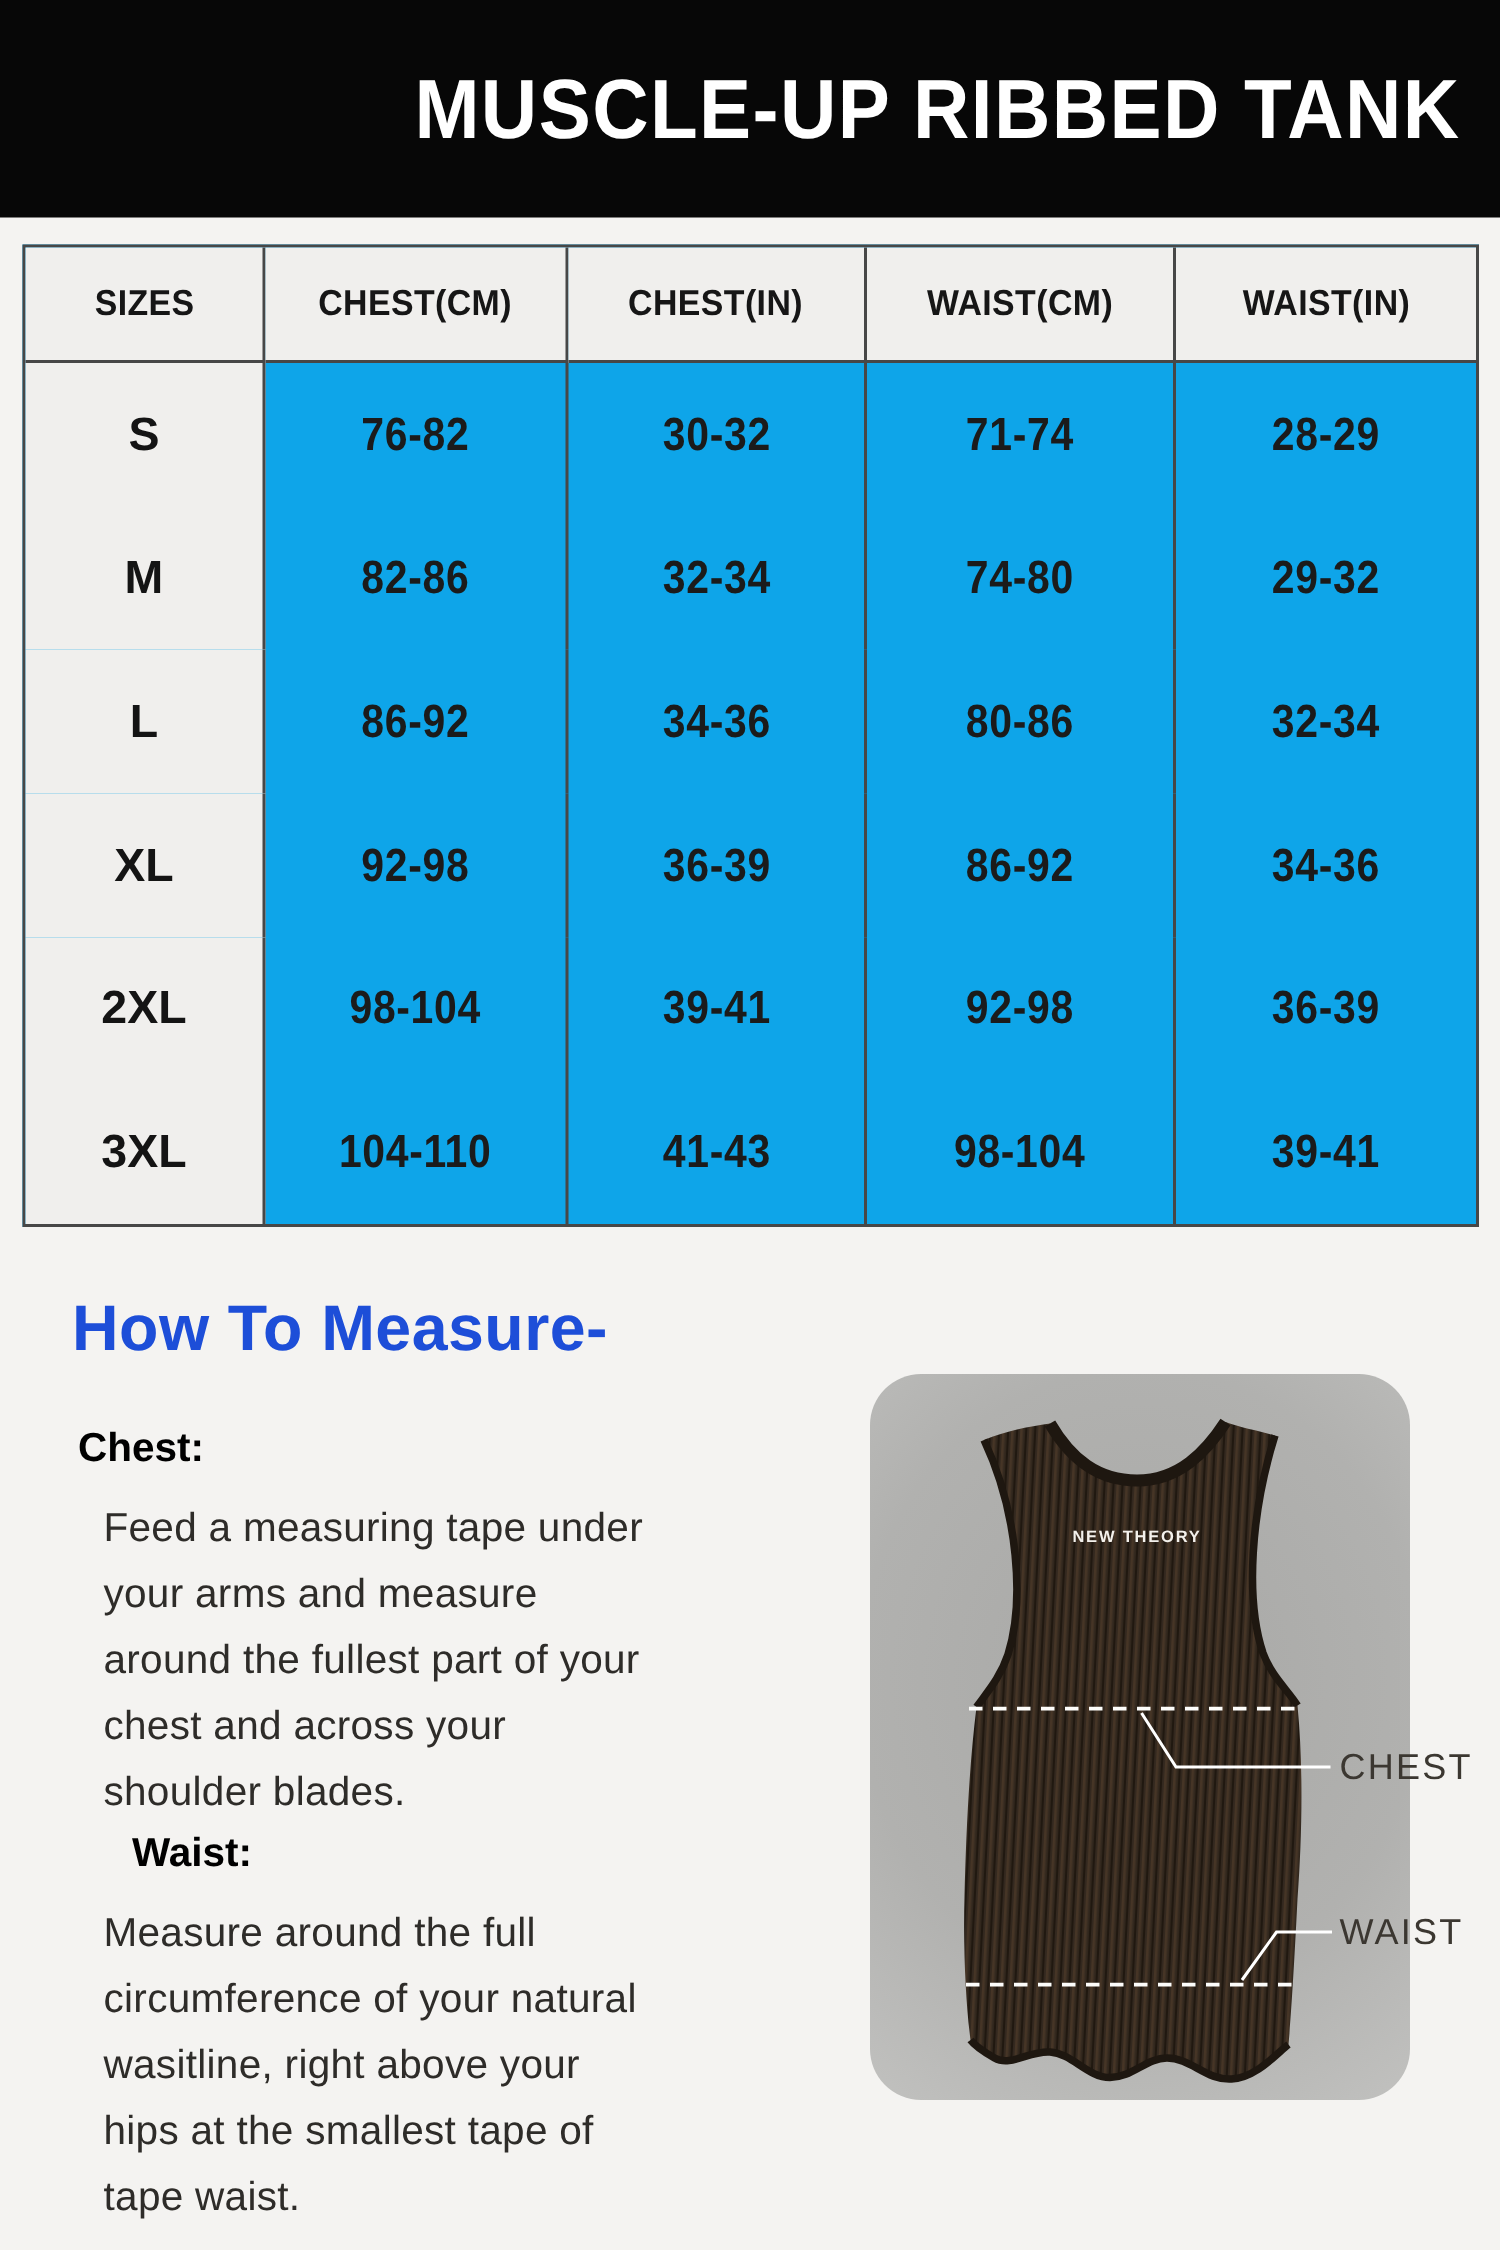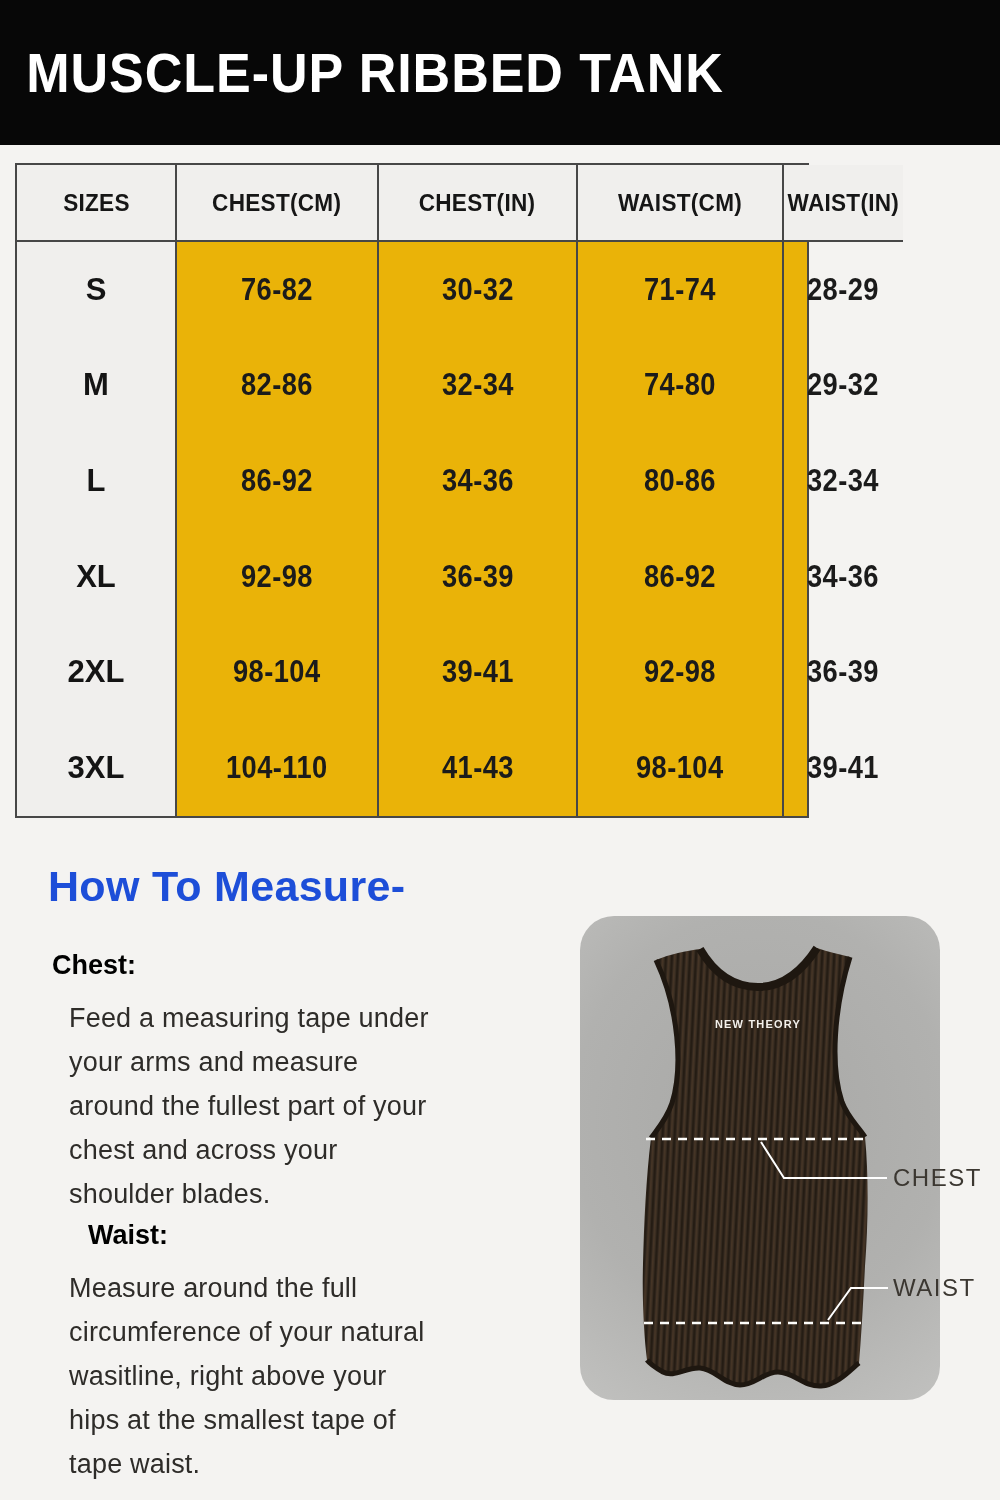--- a/index.html
+++ b/index.html
@@ -9,37 +9,37 @@
     font-family:"Liberation Sans", sans-serif;
     position:relative;
     overflow:hidden;
   }
   .stage { position:absolute; inset:0; width:1000px; height:1500px; }
 
   
   .banner {
     position:absolute; left:0; top:0; width:1000px; height:145px;
     background:#070707;
-    display:flex; align-items:center; justify-content:flex-start;
+    display:flex; align-items:center; justify-content:flex-end;
   }
   .banner .title {
     color:#ffffff; font-size:56px; font-weight:700;
     letter-spacing:1px; white-space:nowrap;
     transform:scaleX(0.93); transform-origin:center;
   }
 
   
   .size-table {
-    position:absolute; left:15px; top:163px; width:794px; height:655px;
+    position:absolute; left:15px; top:163px; width:971px; height:655px;
     box-sizing:border-box;
     display:grid;
     grid-template-columns:160px 202px 199px 206px 1fr;
     grid-template-rows:77px repeat(6, 1fr);
     border:2px solid #474747;
-    background:#eab308;
+    background:#0ea5e9;
   }
   .size-table > div {
     display:flex; align-items:center; justify-content:center;
     border-right:2px solid #474747;
     box-sizing:border-box;
   }
   .size-table > div:nth-child(5n) { border-right:none; }
   .size-table > .th {
     border-bottom:2px solid #474747;
     background:#f0efed;

